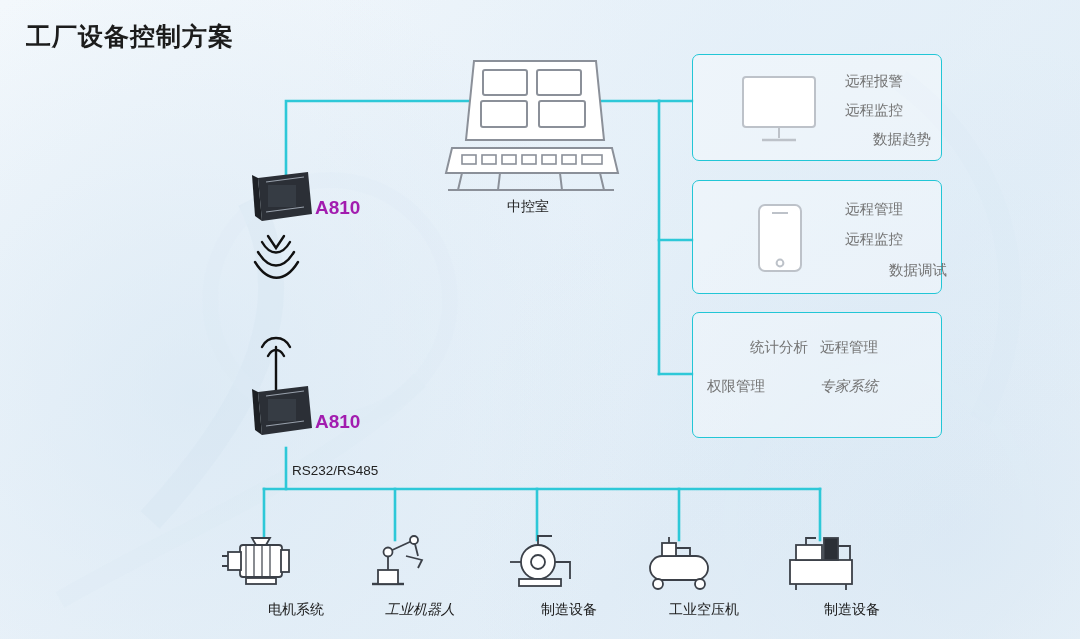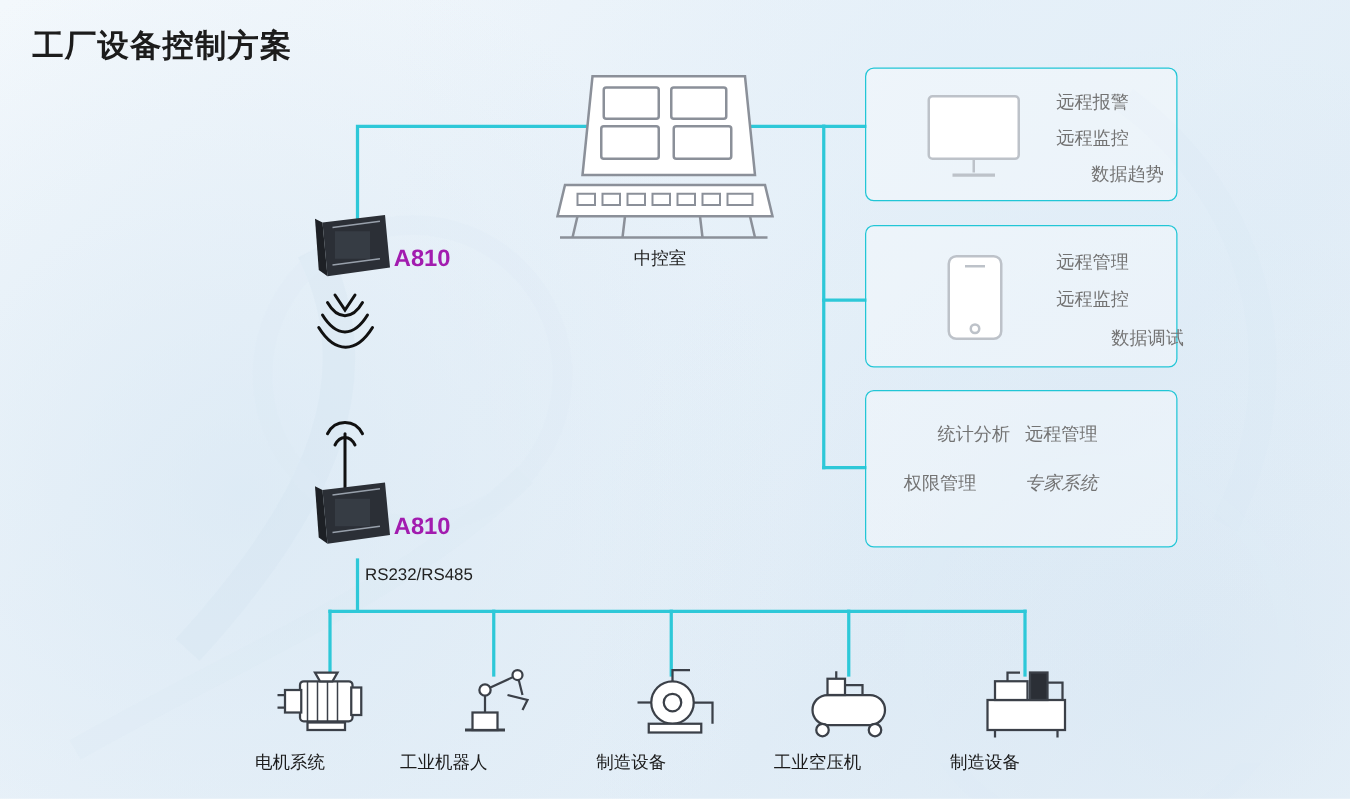--- a/index.html
+++ b/index.html
@@ -13,26 +13,26 @@
       linear-gradient(135deg,#f3f8fc 0%,#eaf2f9 40%,#e3eef7 70%,#eef5fa 100%);
   }
   .bgdeco{position:absolute;inset:0;pointer-events:none;opacity:.5;}
   #title{
     position:absolute;left:26px;top:20px;
     font-size:25px;font-weight:bold;color:#1c1c1c;letter-spacing:1px;
   }
   .svgroot{position:absolute;left:0;top:0;width:1080px;height:639px;}
   .lbl{position:absolute;color:#222;font-size:14px;white-space:nowrap;}
   .devlbl{position:absolute;font-size:19px;font-weight:bold;color:#a21caf;}
-  .smalllbl{position:absolute;font-size:13.5px;color:#222;}
+  .smalllbl{position:absolute;font-size:13.5px;color:#222;margin-top:11px;}
   .card{
     position:absolute;border:1.6px solid #22c6d6;border-radius:7px;background:rgba(255,255,255,0.35);
   }
   .cardtext{position:absolute;font-size:14.5px;color:#737373;white-space:nowrap;}
-  .botlbl{position:absolute;font-size:14px;color:#1b1b1b;white-space:nowrap;text-align:left;}
+  .botlbl{position:absolute;font-size:14px;color:#1b1b1b;white-space:nowrap;text-align:right;}
 </style>
 </head>
 <body>
 
 <svg class="bgdeco" viewBox="0 0 1080 639">
   <path d="M150 520 C 260 400, 300 300, 250 200" stroke="#cfe0ee" stroke-width="26" fill="none" opacity=".45"></path>
   <path d="M60 600 C 200 520, 330 470, 420 380" stroke="#d6e5f1" stroke-width="18" fill="none" opacity=".4"></path>
   <path d="M900 80 C 1010 160, 1040 300, 980 420" stroke="#d8e7f3" stroke-width="22" fill="none" opacity=".4"></path>
   <circle cx="330" cy="300" r="120" stroke="#dbe9f4" stroke-width="16" fill="none" opacity=".35"></circle>
   <circle cx="880" cy="520" r="150" stroke="#dcebf5" stroke-width="14" fill="none" opacity=".3"></circle>
@@ -190,20 +190,20 @@
 <div class="cardtext" style="left:845px;top:130px;margin-left:28px;">数据趋势</div>
 
 <div class="card" style="left:692px;top:180px;width:248px;height:112px;"></div>
 <div class="cardtext" style="left:845px;top:200px;">远程管理</div>
 <div class="cardtext" style="left:845px;top:230px;">远程监控</div>
 <div class="cardtext" style="left:845px;top:261px;margin-left:44px;">数据调试</div>
 
 <div class="card" style="left:692px;top:312px;width:248px;height:124px;"></div>
 <div class="cardtext" style="left:738px;top:338px;margin-left:12px;">统计分析</div>
 <div class="cardtext" style="left:820px;top:338px;">远程管理</div>
-<div class="cardtext" style="left:723px;top:377px;text-align:center;">权限管理</div>
+<div class="cardtext" style="left:707px;top:377px;text-align:center;">权限管理</div>
 <div class="cardtext" style="left:820px;top:377px;font-style:italic;">专家系统</div>
 
 <div class="botlbl" style="left:204px;top:601px;width:120px;">电机系统</div>
-<div class="botlbl" style="left:320px;top:601px;width:120px;">工业机器人</div>
+<div class="botlbl" style="left:335px;top:601px;width:120px;font-style:italic;">工业机器人</div>
 <div class="botlbl" style="left:477px;top:601px;width:120px;">制造设备</div>
 <div class="botlbl" style="left:619px;top:601px;width:120px;">工业空压机</div>
 <div class="botlbl" style="left:760px;top:601px;width:120px;">制造设备</div>
 
 </body></html>

